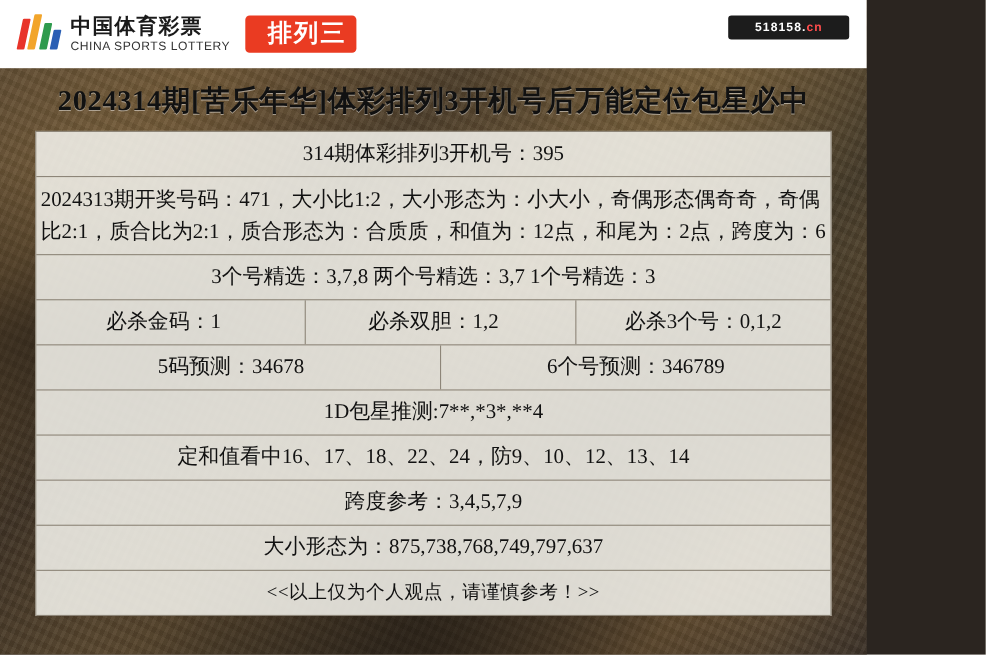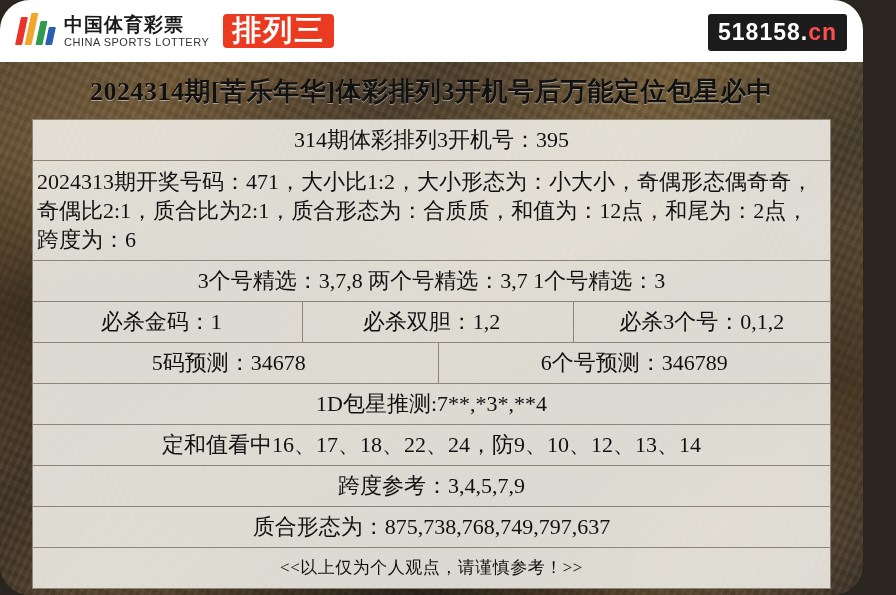--- a/index.html
+++ b/index.html
@@ -8,30 +8,29 @@
   }
   body {
     width: 896px;
     height: 595px;
     font-family: "Liberation Serif", serif;
     background: #2b2520;
     overflow: hidden;
   }
   .page {
     position: relative;
-    width: 863px;
+    width: 788px;
     height: 595px;
     overflow: hidden;
     background:
       radial-gradient(circle at 12% 18%, rgba(120,96,60,0.55), rgba(0,0,0,0) 42%),
       radial-gradient(circle at 78% 12%, rgba(150,120,70,0.45), rgba(0,0,0,0) 45%),
       radial-gradient(circle at 60% 70%, rgba(110,80,50,0.5), rgba(0,0,0,0) 50%),
       radial-gradient(circle at 30% 88%, rgba(90,70,45,0.5), rgba(0,0,0,0) 45%),
       linear-gradient(135deg, #4a3c2b 0%, #6b5333 18%, #3a2f24 35%, #5c4a30 52%, #2f2a22 68%, #6a5435 85%, #3b3128 100%);
-    border-radius: 30px;
   }
   .page::before {
     content: "";
     position: absolute;
     inset: 0;
     background:
       repeating-linear-gradient(115deg, rgba(255,255,255,0.035) 0 3px, rgba(0,0,0,0.045) 3px 7px),
       repeating-linear-gradient(25deg, rgba(0,0,0,0.05) 0 5px, rgba(255,255,255,0.02) 5px 11px);
     pointer-events: none;
   }
@@ -89,37 +88,37 @@
     color: #333;
     letter-spacing: 0.5px;
     line-height: 12px;
   }
   .logo-badge {
     margin-left: 6px;
     background: #ea3b22;
     color: #fff;
     font-family: "Liberation Sans", sans-serif;
     font-weight: bold;
-    font-size: 29px;
-    padding: 3px 9px 5px 9px;
+    font-size: 22px;
+    padding: 3px 9px 5px 20px;
     border-radius: 4px;
     letter-spacing: 2px;
     line-height: 26px;
   }
   .code-badge {
     position: absolute;
     right: 16px;
     top: 14px;
     background: #1c1c1c;
     color: #ffffff;
     font-family: "Liberation Sans", sans-serif;
-    font-size: 23px;
+    font-size: 11px;
     font-weight: bold;
     letter-spacing: 1px;
-    padding: 5px 10px;
+    padding: 5px 24px;
     border-radius: 3px;
   }
   .code-badge .suffix { color: #ff4d4d; }
 
   
   .title {
     position: relative;
     z-index: 3;
     text-align: center;
     font-size: 26px;
@@ -140,21 +139,21 @@
     border-bottom: none;
   }
   .row {
     display: flex;
     border-bottom: 1px solid #8d8578;
     min-height: 30px;
   }
   .cell {
     flex: 1;
     padding: 7px 10px;
-    font-size: 22px;
+    font-size: 19px;
     color: #111;
     text-align: center;
     line-height: 26px;
     display: flex;
     align-items: center;
     justify-content: center;
   }
   .cell + .cell {
     border-left: 1px solid #8d8578;
     margin-left: 13px;
@@ -229,21 +228,21 @@
 
     <div class="row">
       <div class="cell">定和值看中16、17、18、22、24，防9、10、12、13、14</div>
     </div>
 
     <div class="row">
       <div class="cell">跨度参考：3,4,5,7,9</div>
     </div>
 
     <div class="row">
-      <div class="cell">质合形态为：875,738,768,749,797,637</div>
+      <div class="cell">大小形态为：875,738,768,749,797,637</div>
     </div>
 
     <div class="row">
       <div class="cell footnote">&lt;&lt;以上仅为个人观点，请谨慎参考！&gt;&gt;</div>
     </div>
 
   </div>
 </div>
 
 </body></html>

